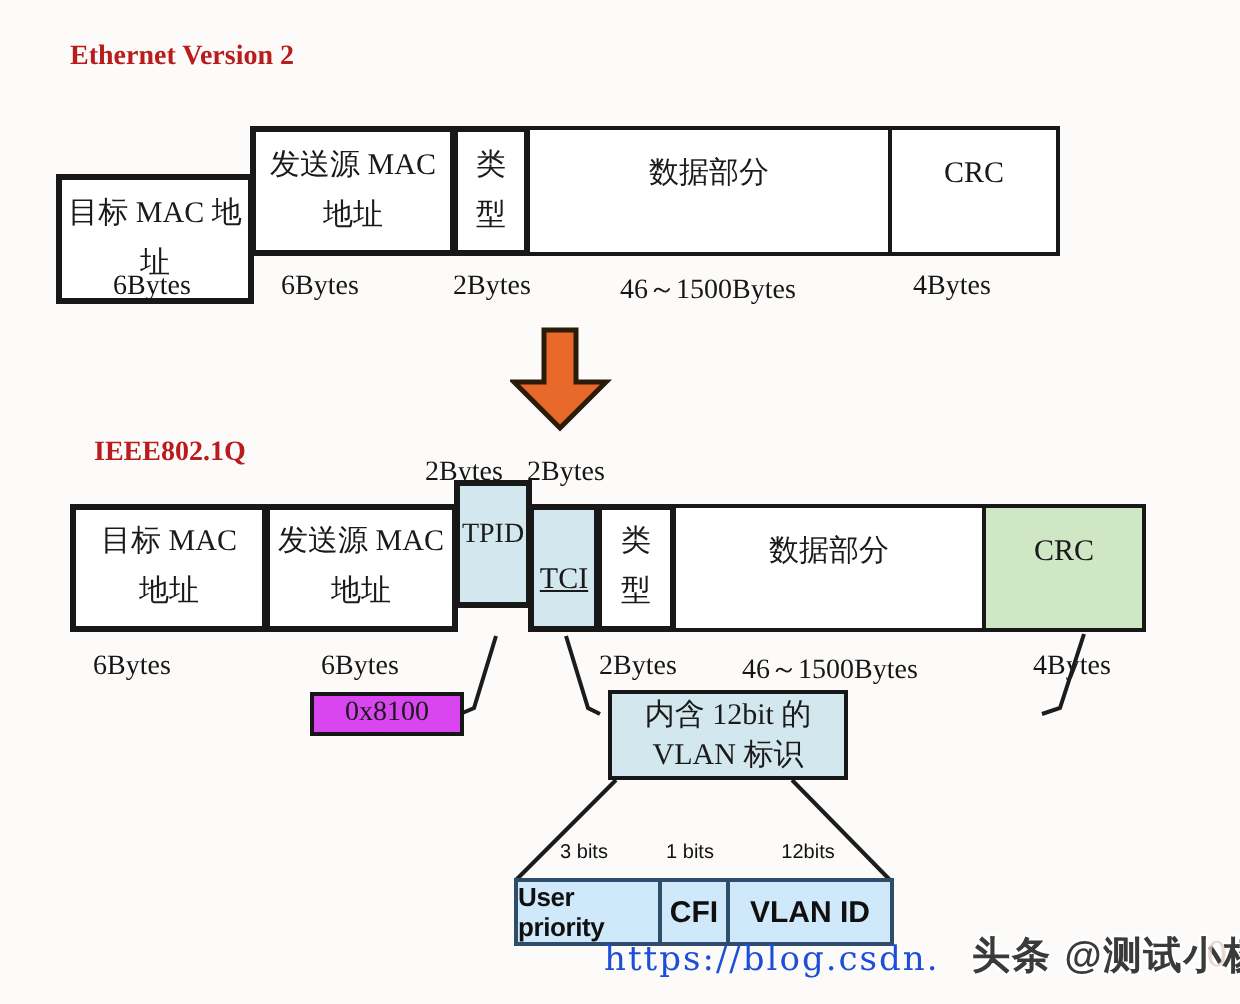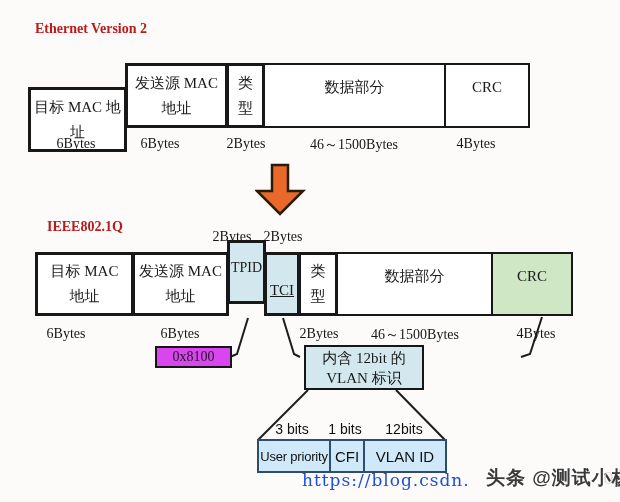--- a/index.html
+++ b/index.html
@@ -11,25 +11,25 @@
   .cell .cell-text{font-size:15px;line-height:25px;}
   .cell.small-text .cell-text{font-size:14px;}
   .thin{border-width:2px;}
   .size-label{position:absolute;transform:translateX(-50%);font-size:14px;white-space:nowrap;color:#161616;}
   .callout{position:absolute;box-sizing:border-box;border:2px solid #161616;
            display:flex;align-items:center;justify-content:center;text-align:center;
            font-size:15px;line-height:20px;}
   .callout.left-align{justify-content:flex-start;text-align:left;padding-left:8px;line-height:19px;}
   .overlay{position:absolute;left:0;top:0;pointer-events:none;}
   .bit-label{position:absolute;transform:translateX(-50%);font-family:"Liberation Sans",sans-serif;
-             font-size:14px;color:#111;white-space:nowrap;}
+             font-size:10px;color:#111;white-space:nowrap;}
   .bd-table{position:absolute;display:flex;}
   .bd-cell{box-sizing:border-box;border:2px solid #2d4d6b;background:#cfe9fb;height:34px;
            display:flex;align-items:center;justify-content:center;
-           font-family:"Liberation Sans",sans-serif;font-size:15px;color:#101010;}
+           font-family:"Liberation Sans",sans-serif;font-size:15px;color:#101010;font-weight:bold;}
   .bd-cell + .bd-cell{margin-left:-2px;}
   .bd-cell.tight{font-size:13px;letter-spacing:-0.2px;}
   .watermark{position:absolute;font-family:"DejaVu Serif",serif;font-size:17px;
              letter-spacing:1px;color:#e3ccc6;white-space:nowrap;}
   .watermark.faint{opacity:0.75;}
   .badge{position:absolute;font-family:"Liberation Sans",sans-serif;font-weight:bold;font-size:19px;
          color:#3a3a3a;white-space:nowrap;letter-spacing:1px;
          text-shadow:-1px -1px 0 #fff,1px -1px 0 #fff,-1px 1px 0 #fff,1px 1px 0 #fff;}
   svg .connector{stroke:#1c1c1c;stroke-width:2;fill:none;}
 </style>

